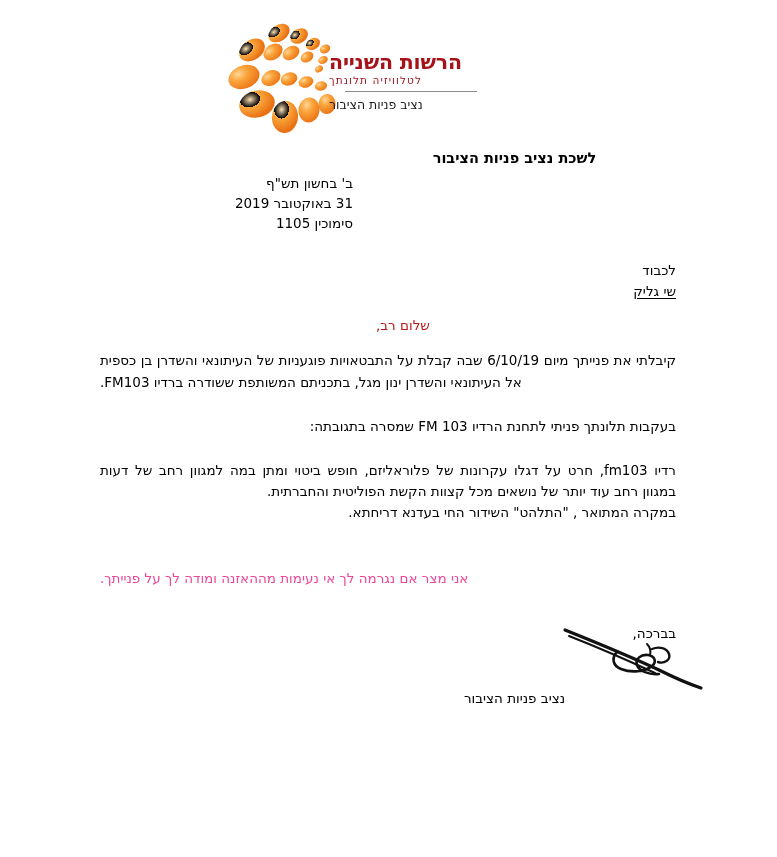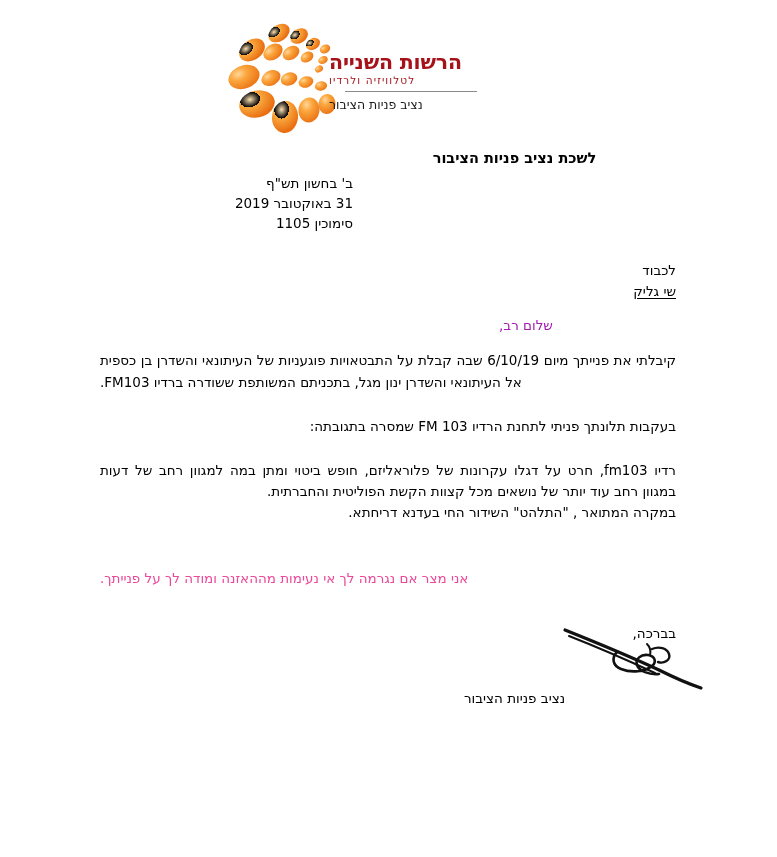--- a/index.html
+++ b/index.html
@@ -123,23 +123,23 @@
   }
   .addressee .name {
     text-decoration: underline;
     text-underline-offset: 2px;
   }
   .greeting {
     position: absolute;
     right: 101px;
     top: 317px;
     width: 300px;
-    text-align: center;
-    font-size: 13.5px;
-    color: #a21caf;
+    text-align: left;
+    font-size: 13.5px;
+    color: #b91c1c;
   }
 
   
   .body-col {
     position: absolute;
     right: 101px;
     top: 350px;
     width: 576px;
     direction: rtl;
   }
@@ -257,21 +257,21 @@
 
           <ellipse cx="58" cy="95" rx="13" ry="16" fill="url(#og2)" transform="rotate(6 58 95)"></ellipse>
           <ellipse cx="82" cy="88" rx="10.5" ry="12.5" fill="url(#og)" transform="rotate(6 82 88)"></ellipse>
           <ellipse cx="100" cy="82" rx="8.5" ry="10" fill="url(#og)" transform="rotate(6 100 82)"></ellipse>
         </g>
       </svg>
     </div>
 
     <div class="logo-text">
       <div class="logo-title">הרשות השנייה</div>
-      <div class="logo-sub">לטלוויזיה ולרדיו</div>
+      <div class="logo-sub">לטלוויזיה תלונתך</div>
       <div class="logo-rule"></div>
       <div class="logo-dept">נציב פניות הציבור</div>
     </div>
   </div>
 
   <div class="doc-title">לשכת נציב פניות הציבור</div>
 
   <div class="date-block">
     <div>ב' בחשון תש"ף</div>
     <div>31 באוקטובר 2019</div>

